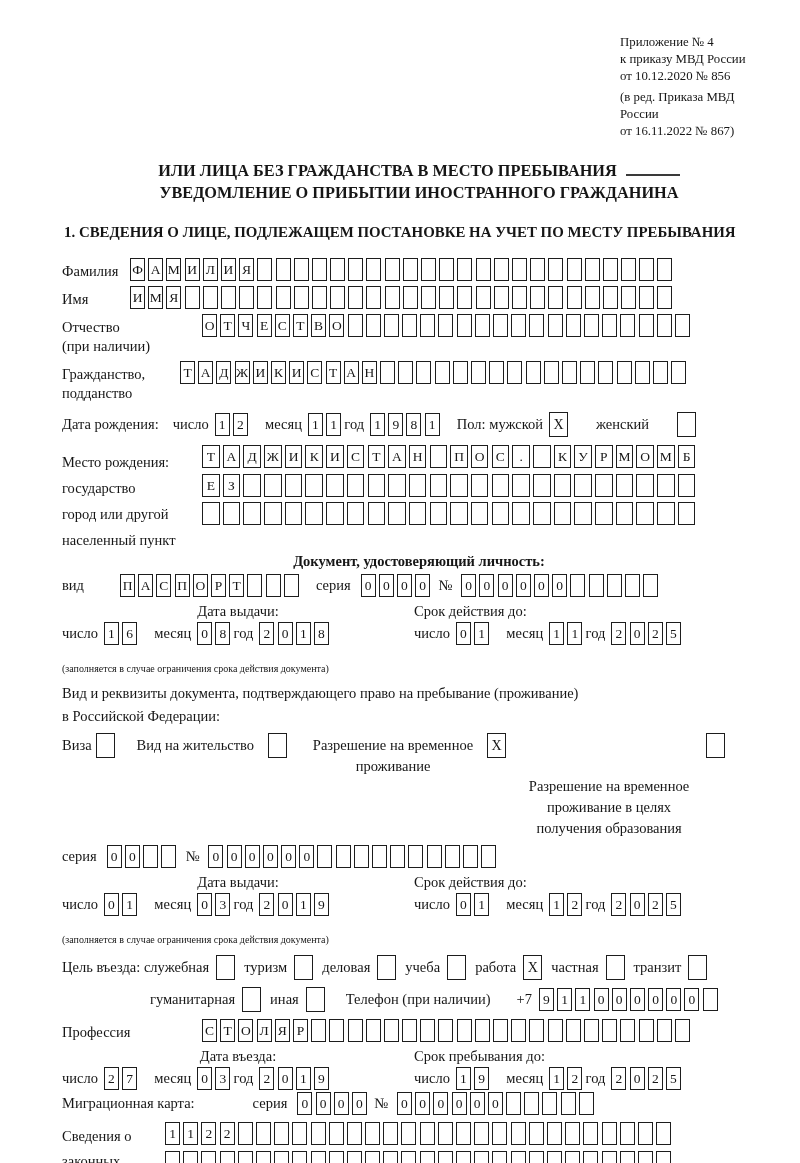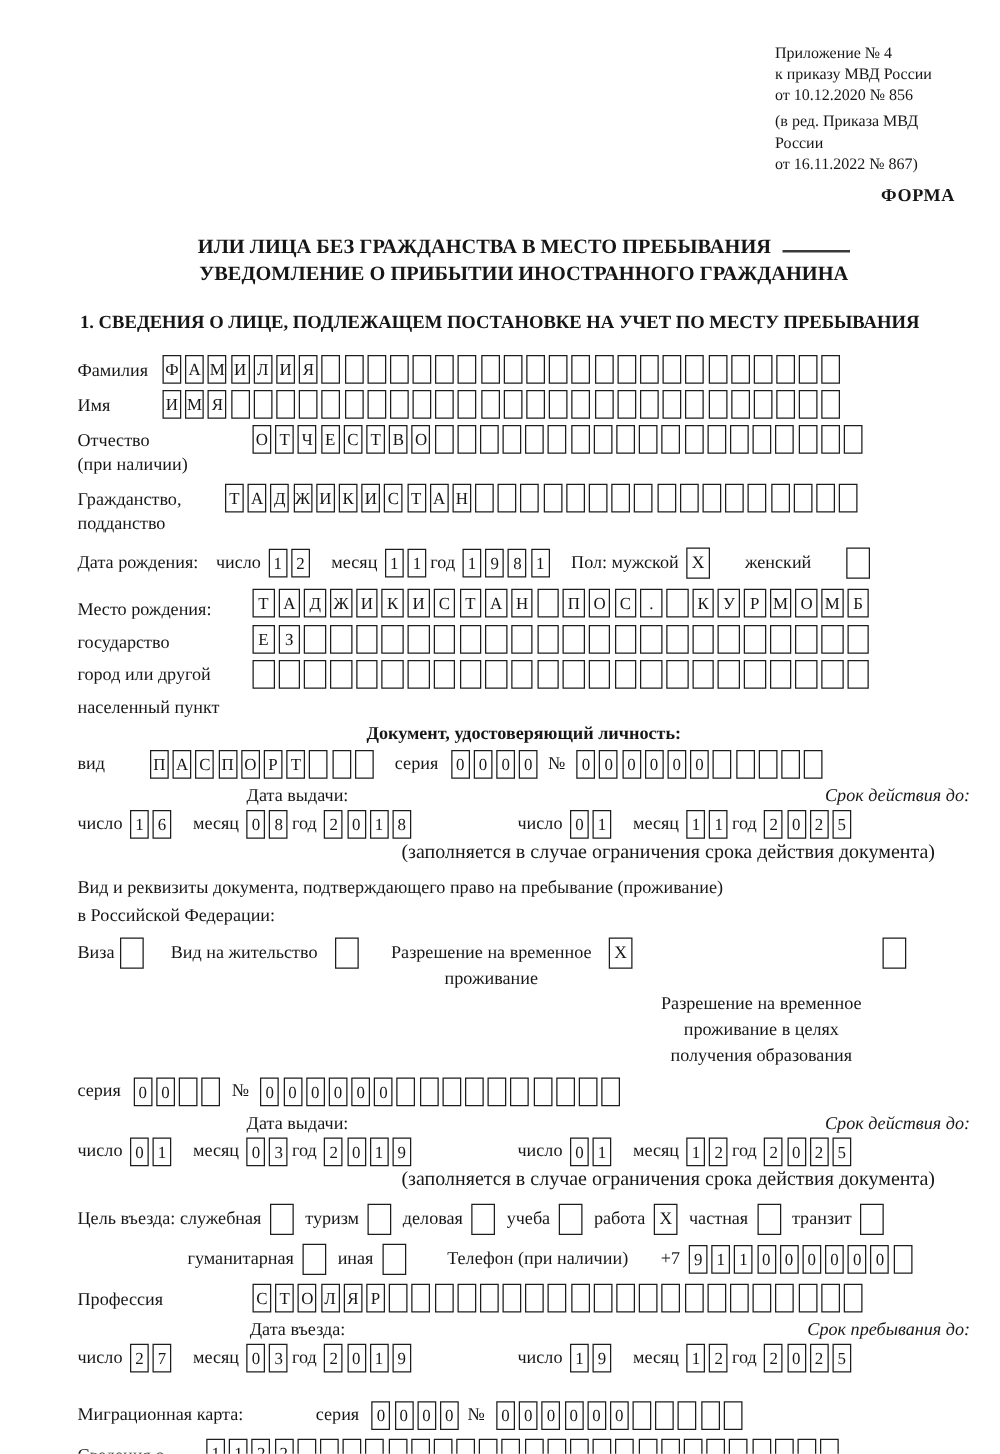--- a/index.html
+++ b/index.html
@@ -39,62 +39,61 @@
   .cbox {
     display: inline-block; width: 19px; height: 25px; line-height: 23px;
     border: 1.6px solid #1d1d1d; text-align: center; font-size: 14px;
     vertical-align: middle; background: #fff;
   }
   .gap6 { display:inline-block; width:6px; } 
 
   
   .dhead { display: flex; margin-top: 6px; }
   .dh-left { width: 352px; text-align: center; }
-  .dh-right { flex: 1; text-align: right; font-style: italic; }
+  .dh-right { flex: 1; text-align: left; }
   .drow { display: flex; margin-top: 2px; align-items: center; }
   .dg { display: flex; align-items: center; }
   .dg-left { width: 352px; }
   .dg-right { flex: 1; }
   .dw { margin-right: 6px; }
   .dsp { width: 14px; }
-  .note { font-size: 16px; text-align: right; padding-right: 28px; margin-top: 2px; }
+  .note { font-size: 10px; padding-right: 28px; margin-top: 18px; }
 
   .para { margin-top: 8px; line-height: 1.55; }
 
   
   .permit-row { display: flex; margin-top: 5px; align-items: flex-start; }
   .opt { display: flex; align-items: flex-start; }
   .opt .cbox { flex: 0 0 auto; margin-left: 8px; margin-top: 1px; }
   .opt-inline { padding-top: 5px; }
   .opt-center { text-align: center; line-height: 1.45; padding-top: 3px; }
   .w172 { width: 172px; } .w178 { width: 178px; margin-top: 41px; }
 
   
   .purpose-row { display: flex; align-items: center; margin-top: 10px; flex-wrap: nowrap; }
   .purpose-row .cbox { margin-left: 7px; margin-right: 9px; }
   .indent-88 { margin-left: 88px; }
 
-  .mig-row { display: flex; align-items: center; margin-top: 23px; }
+  .mig-row { display: flex; align-items: center; margin-top: 2px; }
 
   .rep-section { display: flex; margin-top: 7px; }
 </style>
 </head>
 <body>
 
 <div class="sheet">
 
   <div class="annex">
     <div>Приложение № 4</div>
     <div>к приказу МВД России</div>
     <div>от 10.12.2020 № 856</div>
     <div class="rev">(в ред. Приказа МВД России</div>
     <div>от 16.11.2022 № 867)</div>
   </div>
 
-  <div class="forma">ФОРМА</div>
 
   <div class="title">
     <div><span>ИЛИ ЛИЦА БЕЗ ГРАЖДАНСТВА В МЕСТО ПРЕБЫВАНИЯ</span><span class="title-underline"></span></div>
     <div>УВЕДОМЛЕНИЕ О ПРИБЫТИИ ИНОСТРАННОГО ГРАЖДАНИНА</div>
   </div>
 
   <div class="sec-heading">1. СВЕДЕНИЯ О ЛИЦЕ, ПОДЛЕЖАЩЕМ ПОСТАНОВКЕ НА УЧЕТ ПО МЕСТУ ПРЕБЫВАНИЯ</div>
 
   <div class="frow" style="margin-top:17px">
     <div class="flabel lbl-68">Фамилия</div>
@@ -268,21 +267,21 @@
     <span class="cbox"></span>
     <span>транзит</span>
     <span class="cbox"></span>
   </div>
 
   <div class="purpose-row" style="margin-top:7px">
     <span class="indent-88">гуманитарная</span>
     <span class="cbox"></span>
     <span>иная</span>
     <span class="cbox"></span>
-    <span style="margin-left:24px">Телефон (при наличии)</span>
+    <span style="margin-left:12px">Телефон (при наличии)</span>
     <span style="margin-left:26px; margin-right:7px">+7</span>
     <span class="boxes"><span class="box">9</span><span class="box">1</span><span class="box">1</span><span class="box">0</span><span class="box">0</span><span class="box">0</span><span class="box">0</span><span class="box">0</span><span class="box">0</span><span class="box"></span></span>
   </div>
 
   <div class="frow" style="margin-top:7px">
     <div class="flabel lbl-140">Профессия</div>
     <div class="boxes"><span class="box">С</span><span class="box">Т</span><span class="box">О</span><span class="box">Л</span><span class="box">Я</span><span class="box">Р</span><span class="box"></span><span class="box"></span><span class="box"></span><span class="box"></span><span class="box"></span><span class="box"></span><span class="box"></span><span class="box"></span><span class="box"></span><span class="box"></span><span class="box"></span><span class="box"></span><span class="box"></span><span class="box"></span><span class="box"></span><span class="box"></span><span class="box"></span><span class="box"></span><span class="box"></span><span class="box"></span><span class="box"></span></div>
   </div>
 
   <div class="dhead">

